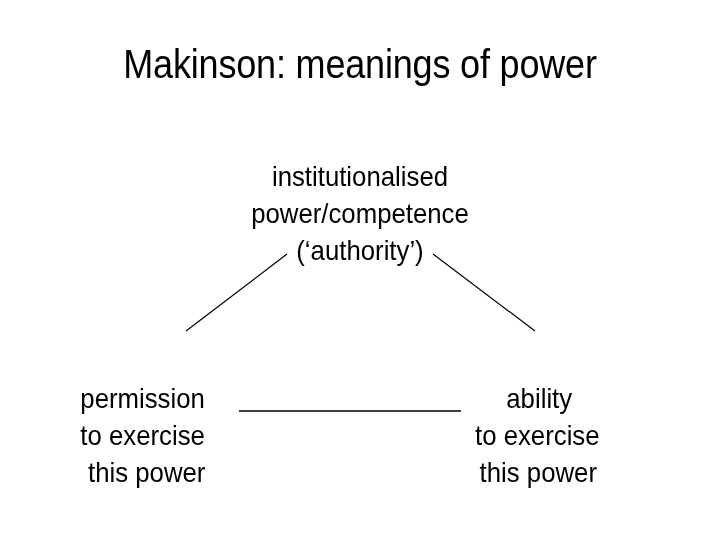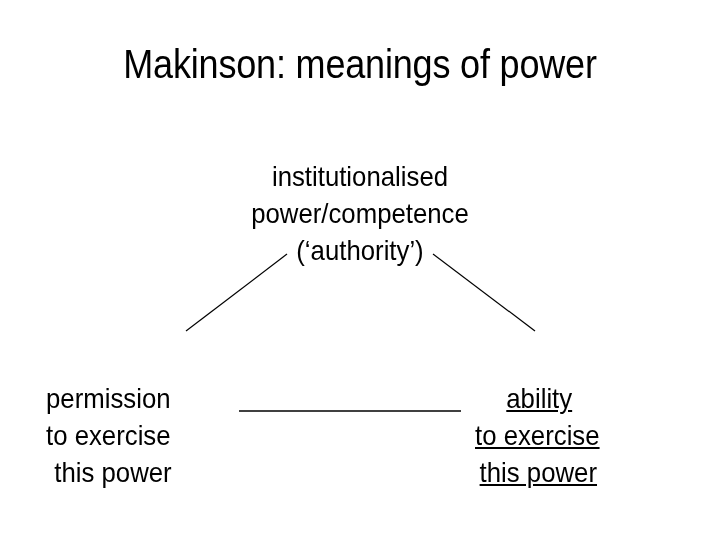--- a/index.html
+++ b/index.html
@@ -73,32 +73,31 @@
     width: 380px;
     text-align: center;
   }
   #node-top .line { transform-origin: center; }
 
   
   #node-left {
     left: 46px;
     top: 352px;
     width: 210px;
-    text-align: left;
+    text-align: center;
   }
   #node-left .line { transform-origin: left center; }
   #node-left .line.indent { padding-left: 9px; }
 
   
   #node-right {
     left: 452px;
     top: 352px;
     width: 220px;
     text-align: left;
-    text-decoration: underline;
   }
   #node-right .line { transform-origin: left center; }
   #node-right .line.l1 { padding-left: 59px; }
   #node-right .line.l2 { padding-left: 25px; }
   #node-right .line.l3 { padding-left: 30px; }
 </style>
 </head>
 <body>
 
 <div id="slide">

